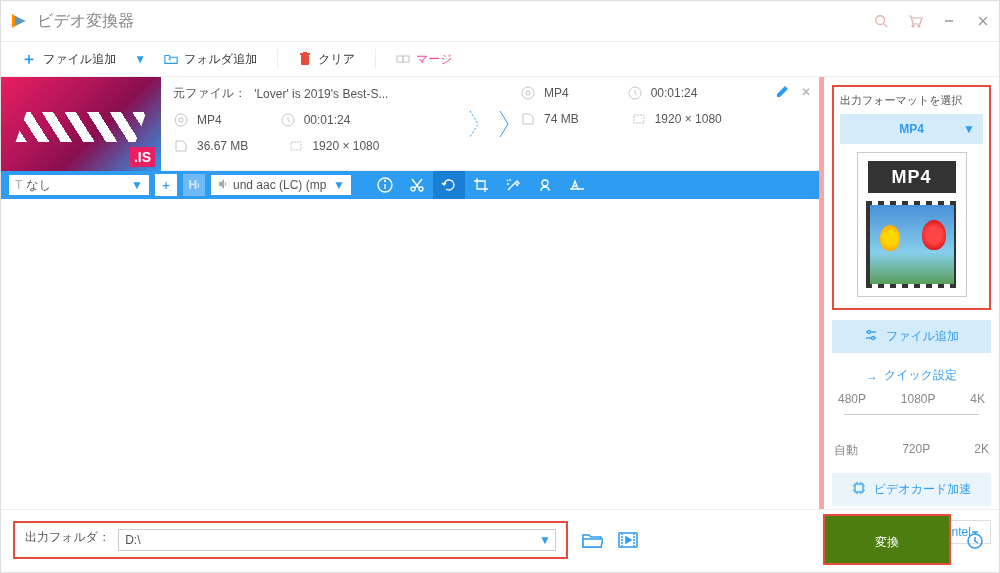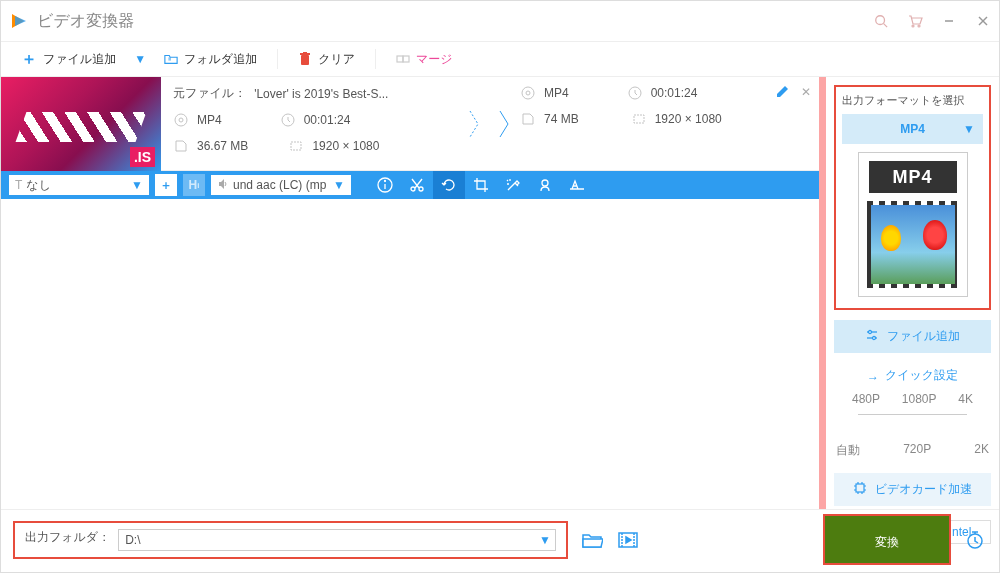--- a/index.html
+++ b/index.html
@@ -36,34 +36,34 @@
 .close-ic{position:absolute;right:8px;top:8px;color:#aaa;cursor:pointer}
 .itembar{height:28px;background:#2e9cf0;display:flex;align-items:center;padding:0 8px;gap:6px}
 .sub-select{background:#fff;height:20px;display:flex;align-items:center;padding:0 6px;gap:4px;min-width:140px;color:#555;cursor:pointer}
 .sub-dd{margin-left:auto;color:#2e9cf0}
 .sq-btn{width:22px;height:22px;background:#fff;color:#2e9cf0;display:flex;align-items:center;justify-content:center;cursor:pointer;font-weight:bold}
 .sq-btn.dis{background:rgba(255,255,255,0.3);color:rgba(255,255,255,0.7)}
 .audio-select{background:#fff;height:20px;display:flex;align-items:center;padding:0 6px;min-width:140px;color:#555;cursor:pointer;gap:4px}
 .tool-icons{margin-left:12px;display:flex;gap:0}
 .ticon{width:32px;height:28px;display:flex;align-items:center;justify-content:center;color:#fff;cursor:pointer}
 .ticon.sel{background:#1a7fd4}
-.right{width:180px;border-left:7px solid #fca5a5;padding:8px;display:flex;flex-direction:column;gap:10px}
+.right{width:180px;border-left:5px solid #fca5a5;padding:8px;display:flex;flex-direction:column;gap:10px}
 .format-box{border:2px solid #e74c3c;padding:6px;height:225px}
 .format-title{font-size:11px;color:#555;margin-bottom:6px}
 .format-sel{background:#d4ebf9;padding:8px;display:flex;align-items:center;justify-content:center;gap:8px;cursor:pointer;color:#2e9cf0;font-weight:bold;position:relative}
 .format-sel .dd2{position:absolute;right:8px}
 .format-img{margin:8px auto;width:110px;height:145px;border:1px solid #ccc;background:#fff;position:relative;overflow:hidden}
 .format-img .mp4-label{position:absolute;top:8px;left:10px;right:10px;height:32px;background:#333;color:#fff;display:flex;align-items:center;justify-content:center;font-size:18px;font-weight:bold;letter-spacing:1px}
 .format-img .balloons{position:absolute;top:48px;left:8px;right:8px;bottom:8px;background:linear-gradient(180deg,#4a90d9 0%,#87ceeb 60%,#5a9e5a 100%);border:4px solid #333;border-image:repeating-linear-gradient(90deg,#333 0 6px,#fff 6px 12px) 4}
 .balloons::before{content:'';position:absolute;width:20px;height:26px;background:radial-gradient(circle,#ffd700 40%,#ff8c00 100%);border-radius:50% 50% 45% 45%;top:20px;left:10px}
 .balloons::after{content:'';position:absolute;width:24px;height:30px;background:radial-gradient(circle,#ff4444 40%,#cc0000 100%);border-radius:50% 50% 45% 45%;top:15px;right:8px}
 .param-btn{background:#d4ebf9;padding:8px;display:flex;align-items:center;gap:8px;color:#2e9cf0;cursor:pointer;justify-content:center}
 .quick{padding:4px 0}
 .quick-title{display:flex;align-items:center;gap:6px;color:#2e9cf0;margin-bottom:8px;justify-content:center}
-.slider{position:relative;height:30px;margin:4px 16px}
+.slider{position:relative;height:30px;margin:4px 4px}
 .slider-track{position:absolute;top:22px;left:8px;right:8px;height:1px;background:#ccc}
 .slider-labels{display:flex;justify-content:space-between;font-size:10px;color:#888;padding:0 2px}
 .gpu-btn{background:#eaf4fb;padding:8px;display:flex;align-items:center;gap:8px;color:#2e9cf0;cursor:pointer;justify-content:center}
 .gpu-logos{display:flex;gap:6px;margin-top:4px}
 .gpu-logo{flex:1;border:1px solid #ddd;padding:4px;display:flex;align-items:center;justify-content:center;color:#aaa;font-size:10px;gap:3px}
 .gpu-logo.intel{color:#2e9cf0}
 .bottom{height:60px;border-top:1px solid #eee;display:flex;align-items:center;padding:0 12px;gap:12px}
 .out-box{border:2px solid #e74c3c;padding:6px 10px;display:flex;gap:8px;width:555px}
 .out-label{color:#555}
 .out-input{flex:1;border:1px solid #ccc;height:22px;padding:0 6px;display:flex;align-items:center;position:relative;color:#555}

